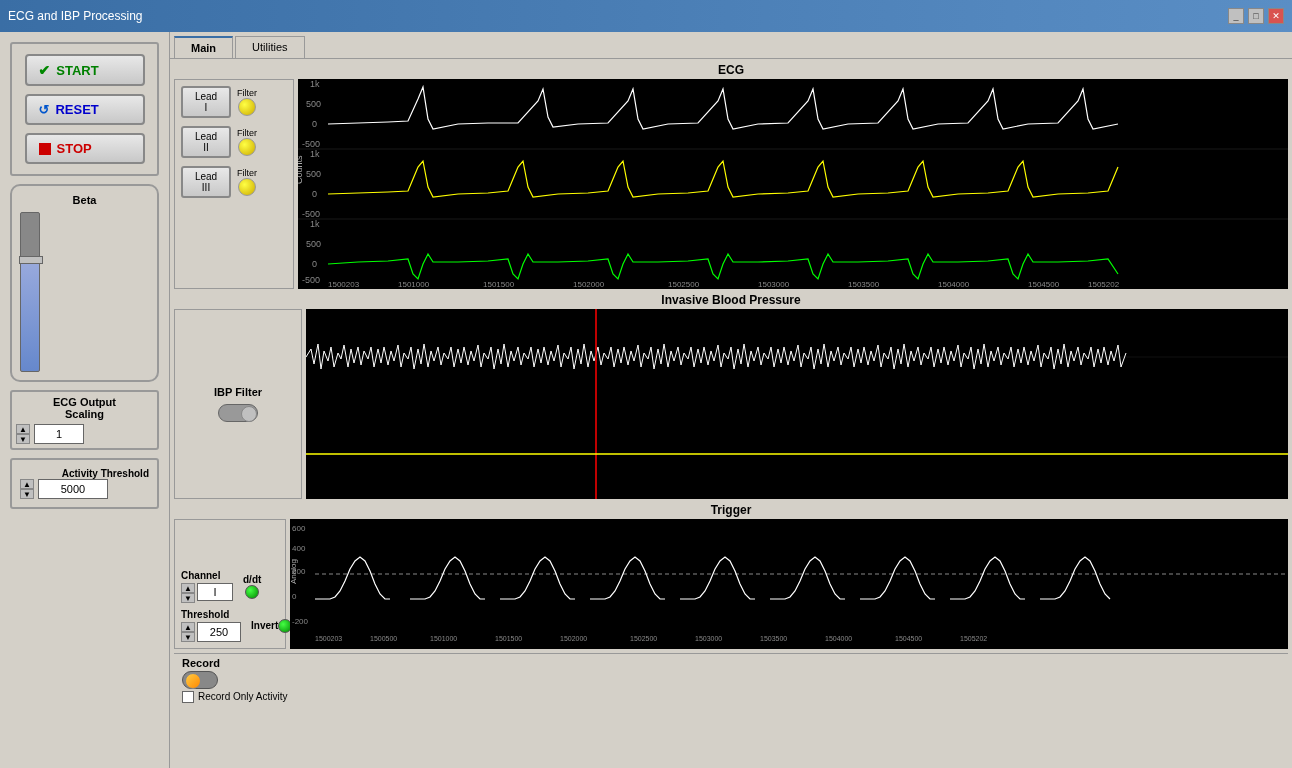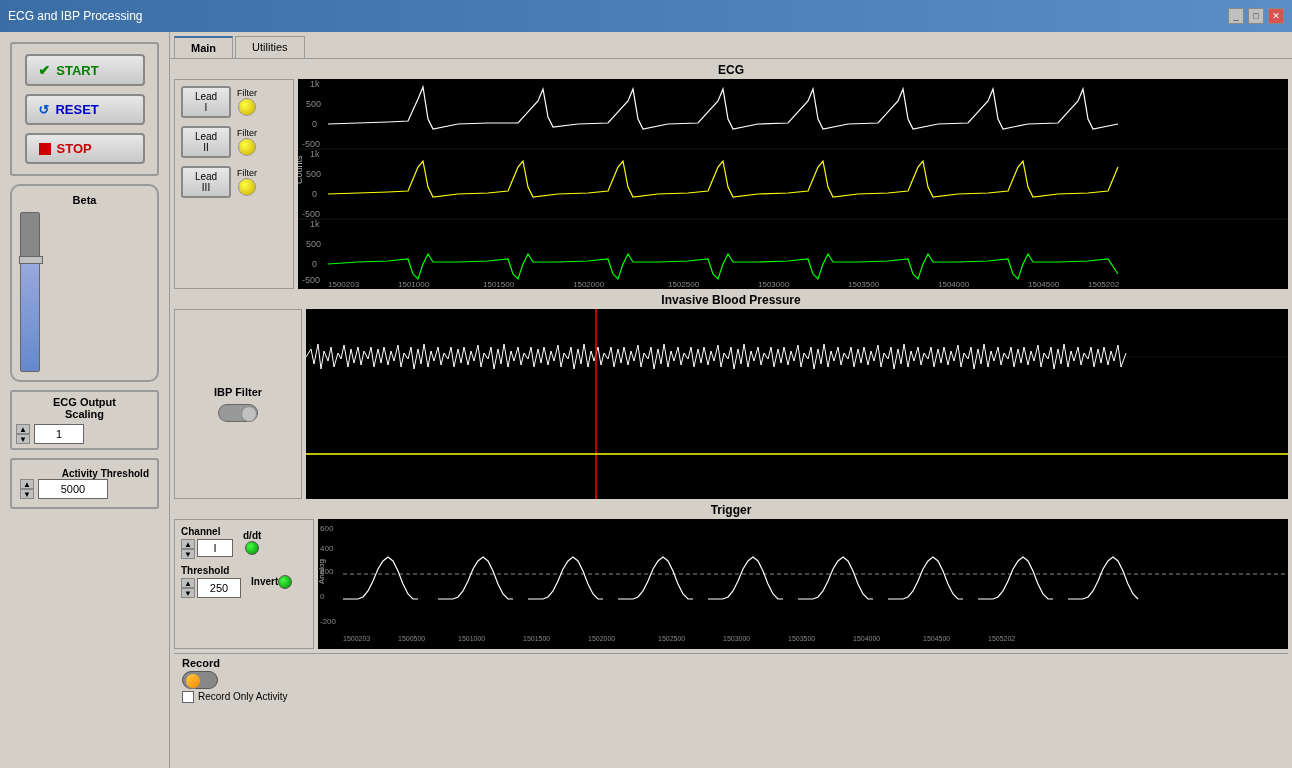--- a/index.html
+++ b/index.html
@@ -304,22 +304,23 @@
       display: flex;
       gap: 4px;
     }
     .trigger-controls {
       background: #d4d0c8;
       border: 1px solid #999;
       padding: 6px;
       display: flex;
       flex-direction: column;
       gap: 6px;
-      width: 140px;
+      width: 112px;
       flex-shrink: 0;
+      justify-content: flex-end;
     }
 
     .green-dot {
       width: 14px; height: 14px; border-radius: 50%;
       background: radial-gradient(circle at 35% 35%, #44ff44, #008800);
       border: 1px solid #555;
     }
 
     .bottom-bar {
       background: #d4d0c8;

